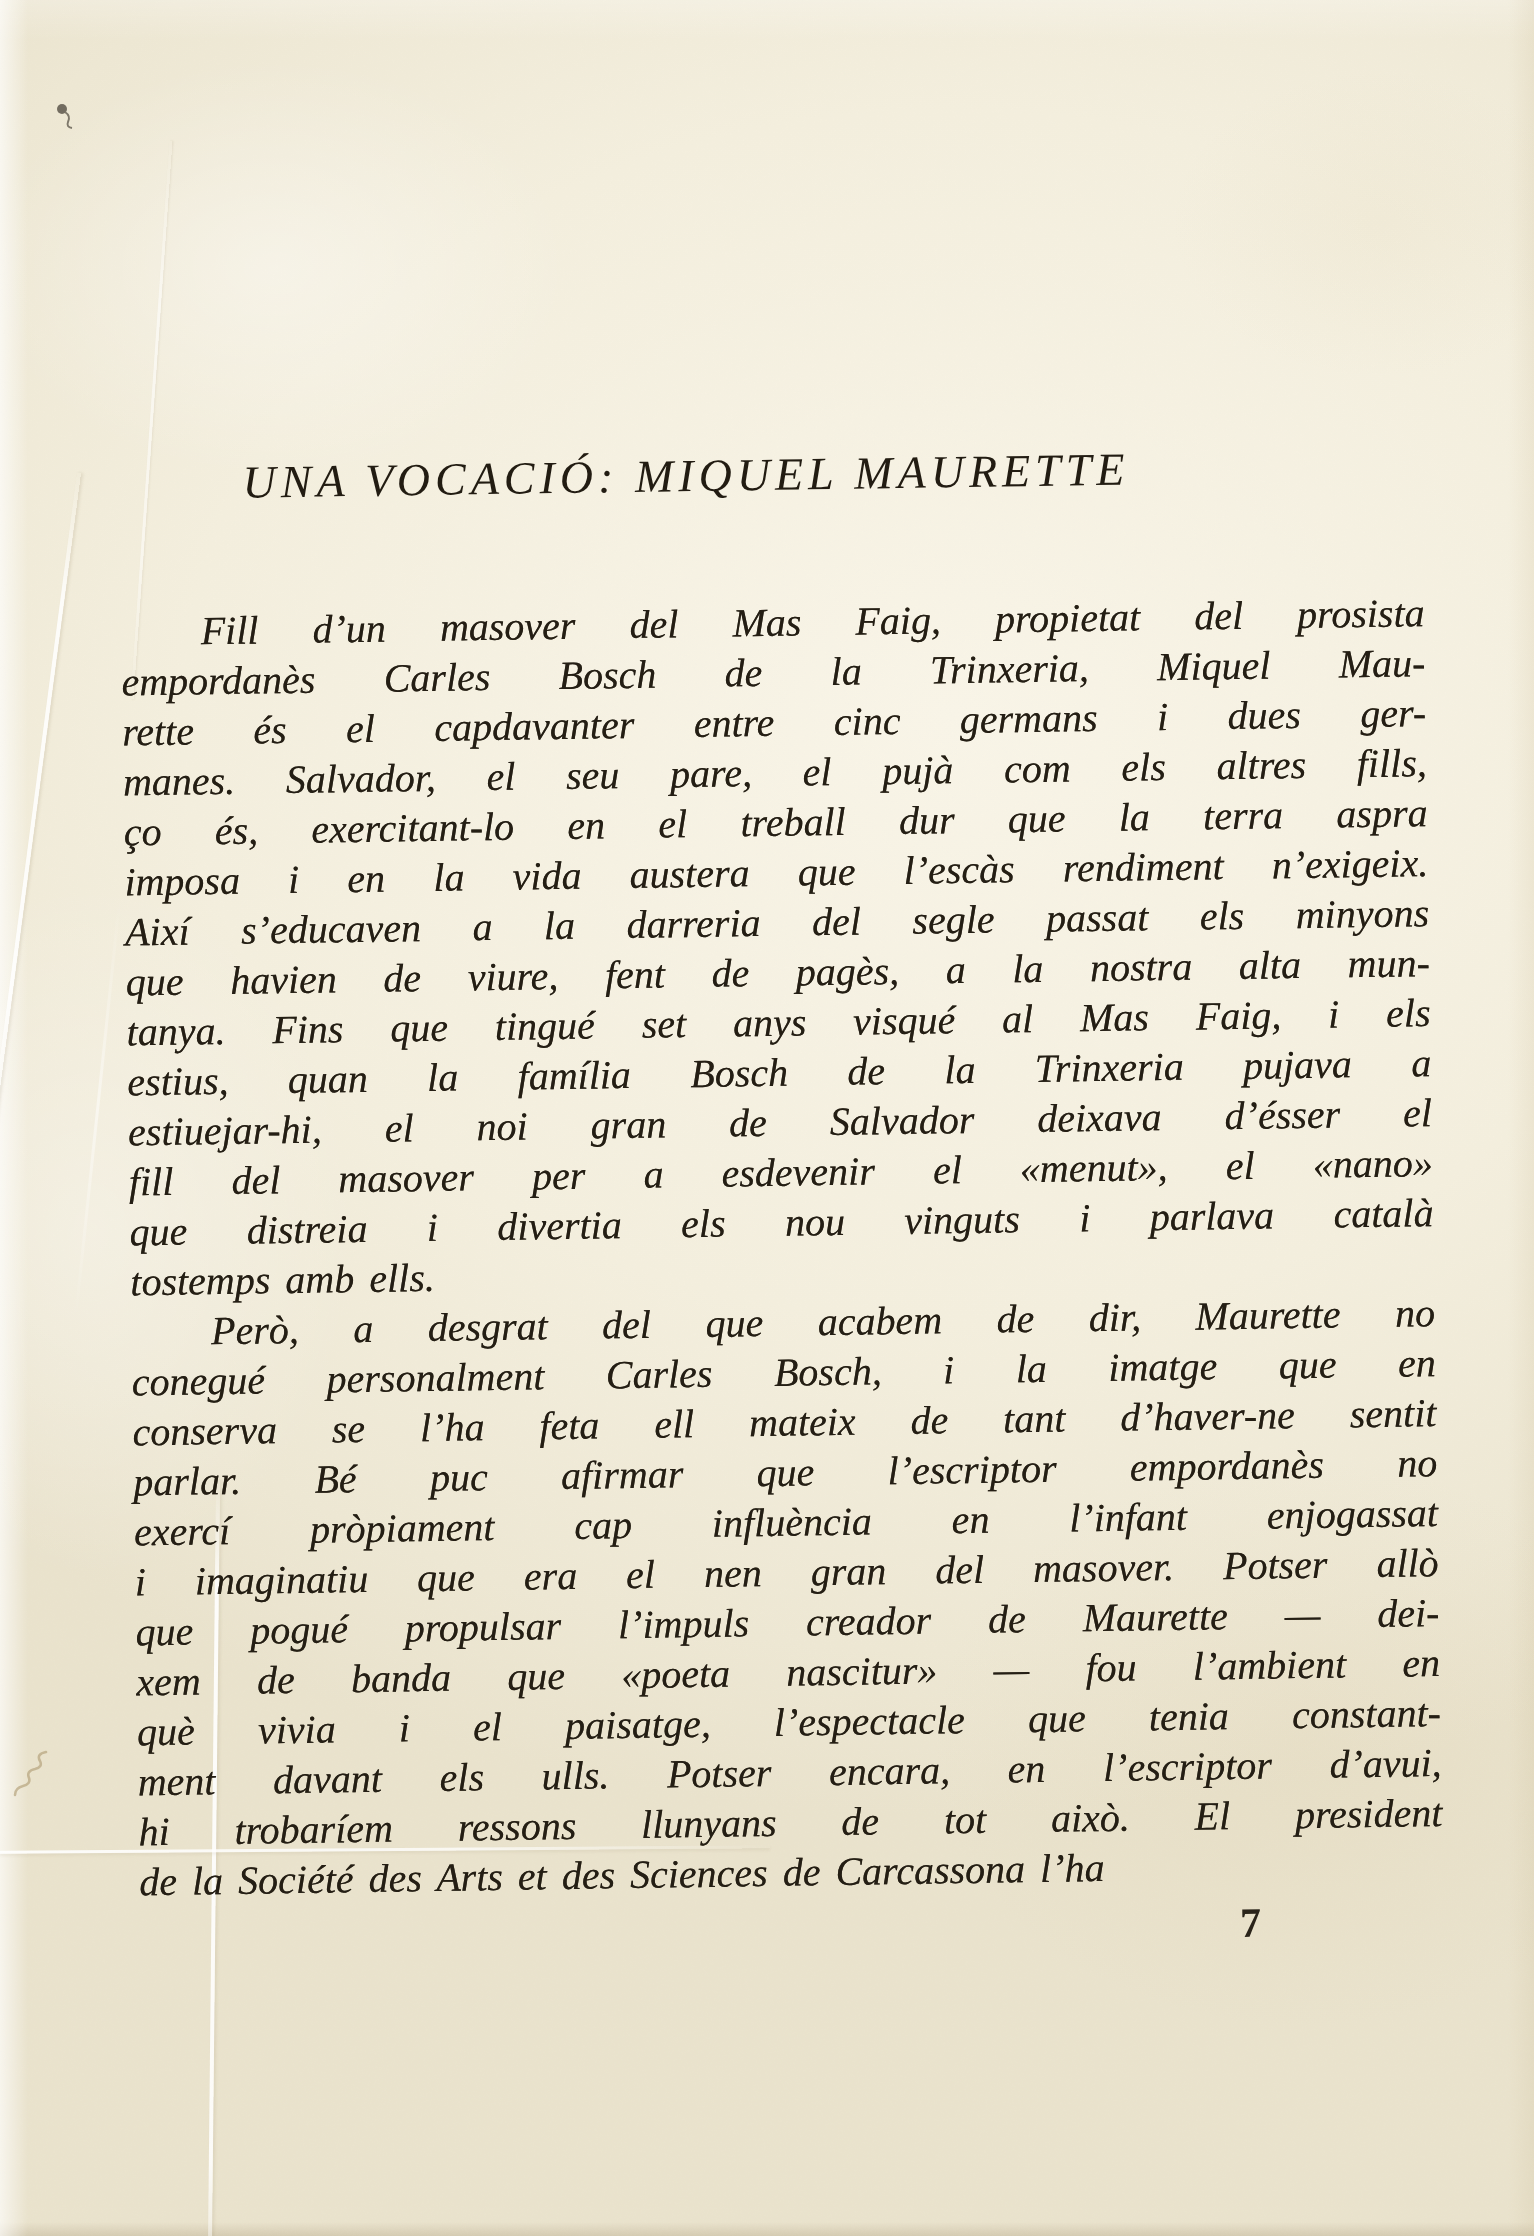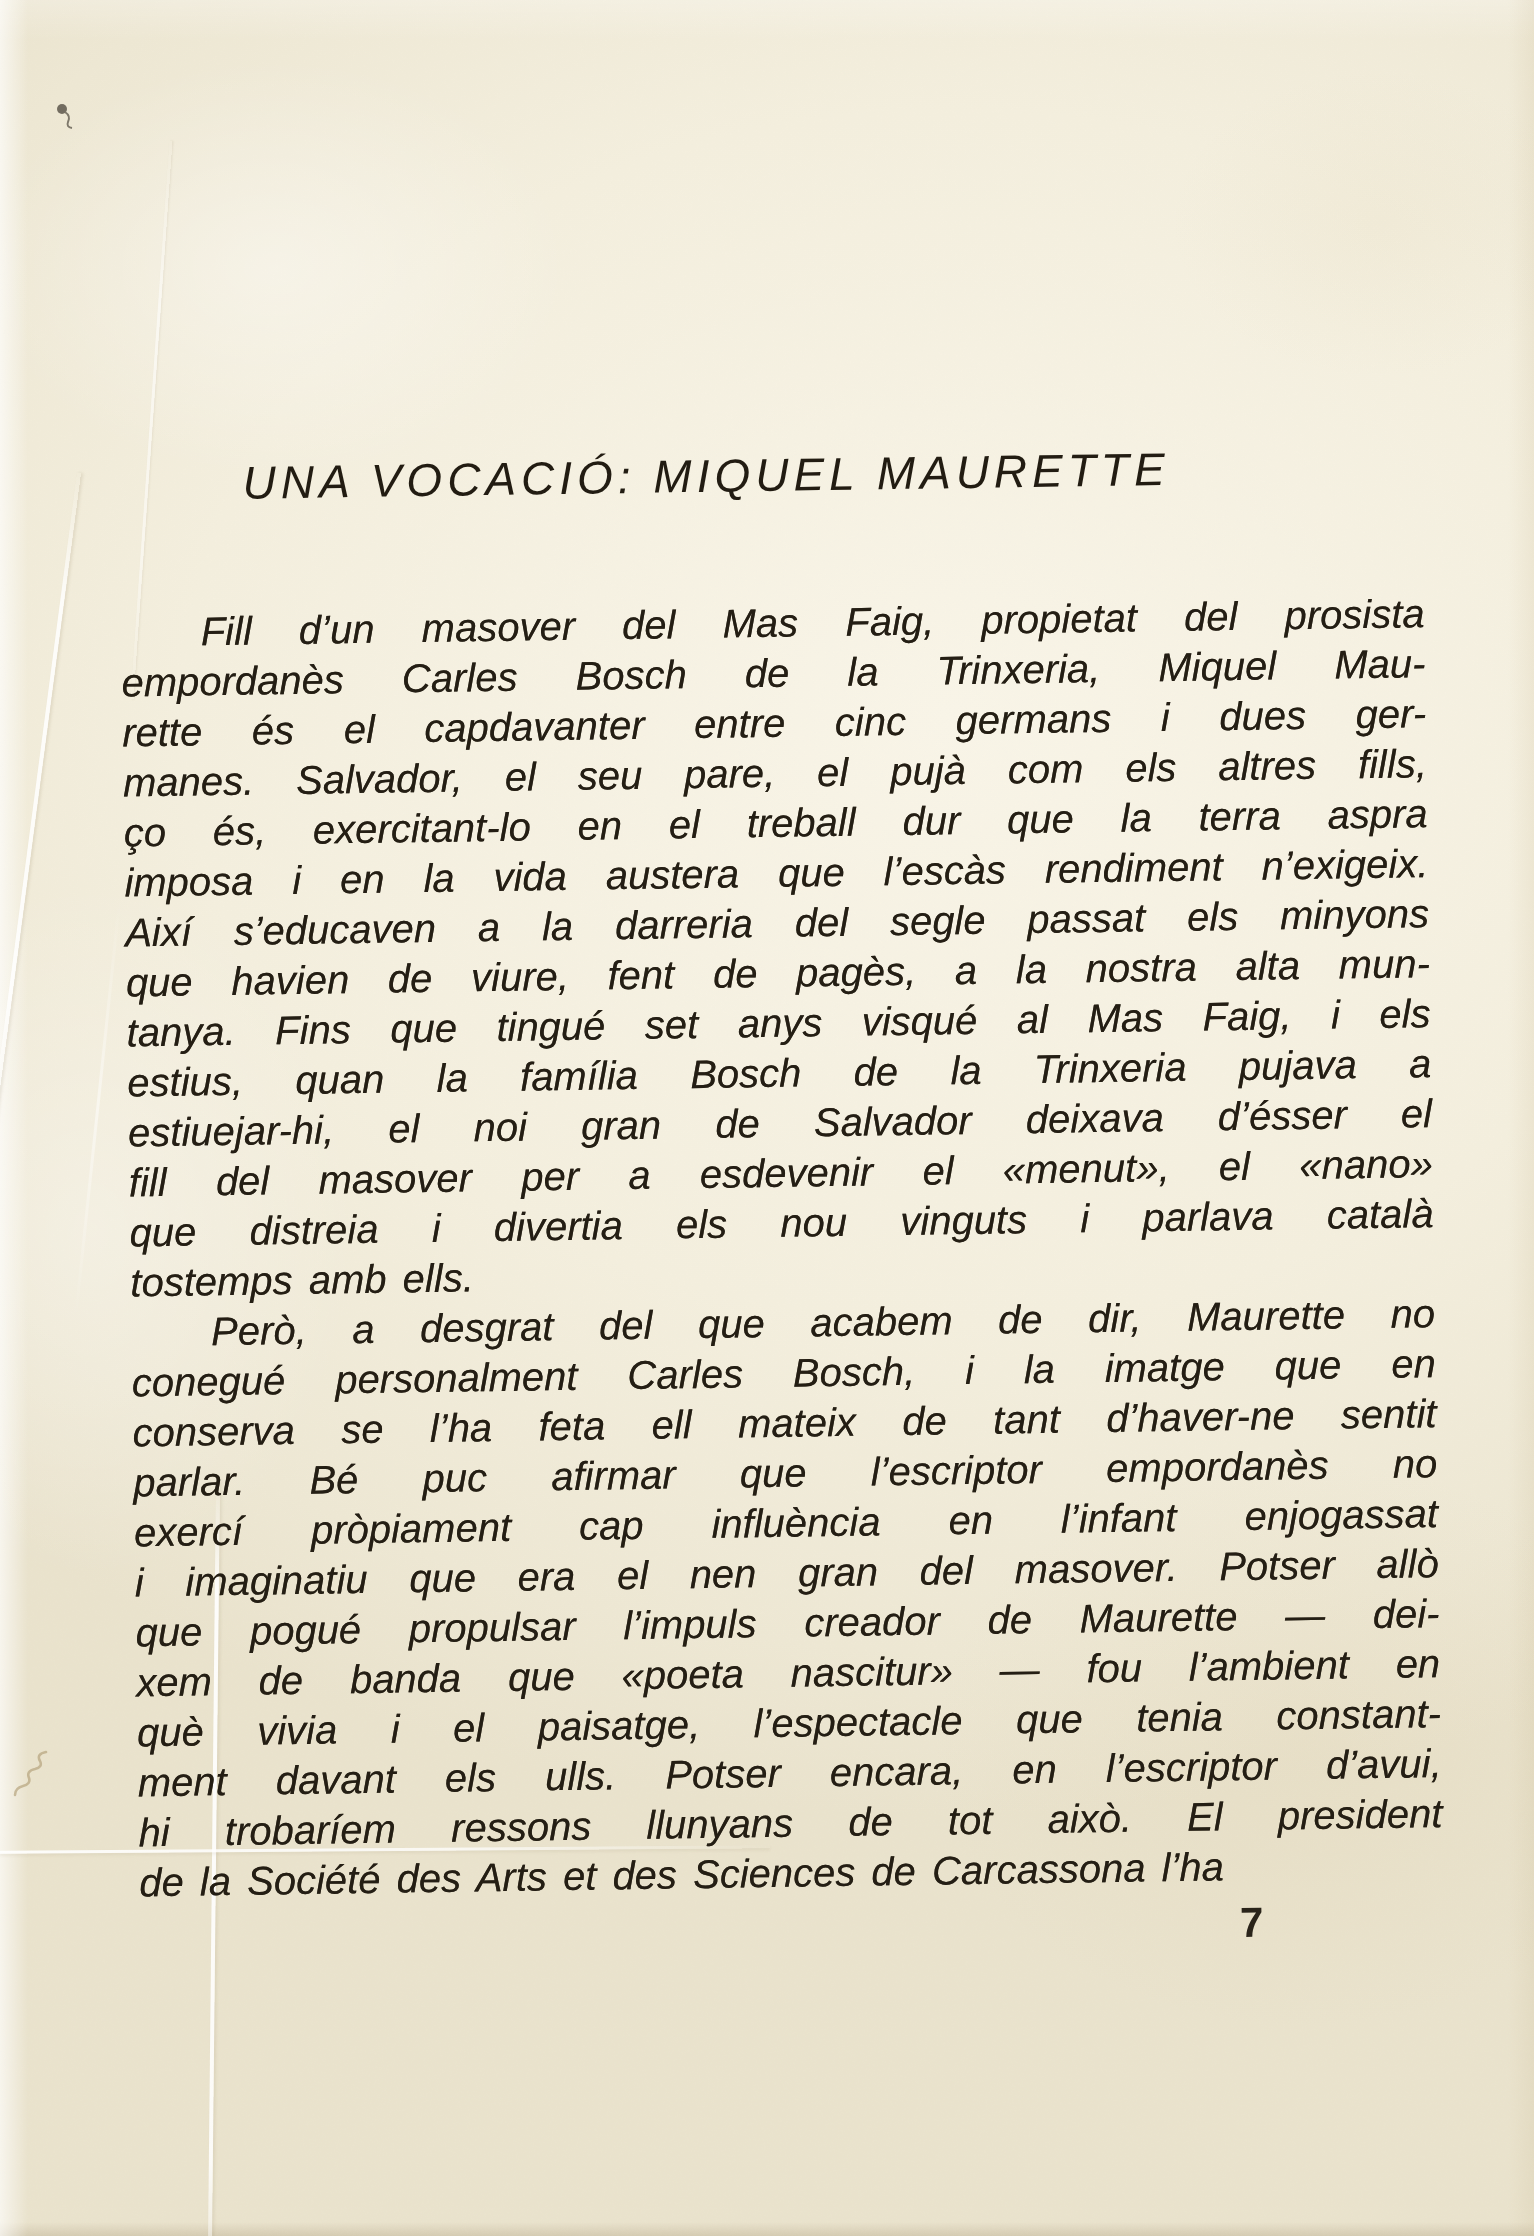--- a/index.html
+++ b/index.html
@@ -1,20 +1,20 @@
 <!DOCTYPE html>
 <html><head>
 <meta charset="utf-8">
 <style>
   html,body{margin:0;padding:0;background:#e8e2cf;}
   .page{
     position:relative;
     width:1534px;height:2236px;
     overflow:hidden;
-    font-family:Liberation Sans, sans-serif;
+    font-family:Liberation Serif, serif;
     background:
       linear-gradient(to right, rgba(255,255,255,.65) 0px, rgba(255,255,255,0) 28px),
       linear-gradient(to left, rgba(190,172,130,.14) 0px, rgba(190,172,130,0) 26px),
       linear-gradient(to top, rgba(140,120,85,.22) 0px, rgba(140,120,85,0) 14px),
       linear-gradient(to bottom, rgba(255,255,255,.25) 0px, rgba(255,255,255,0) 40px),
       radial-gradient(1400px 1100px at 62% 32%, #f8f4e7 0%, #f3eedd 55%, #ede7d3 85%, #e9e2cc 100%);
   }
   .grain{position:absolute;inset:0;opacity:.28;pointer-events:none;}
   
   .blotches{

